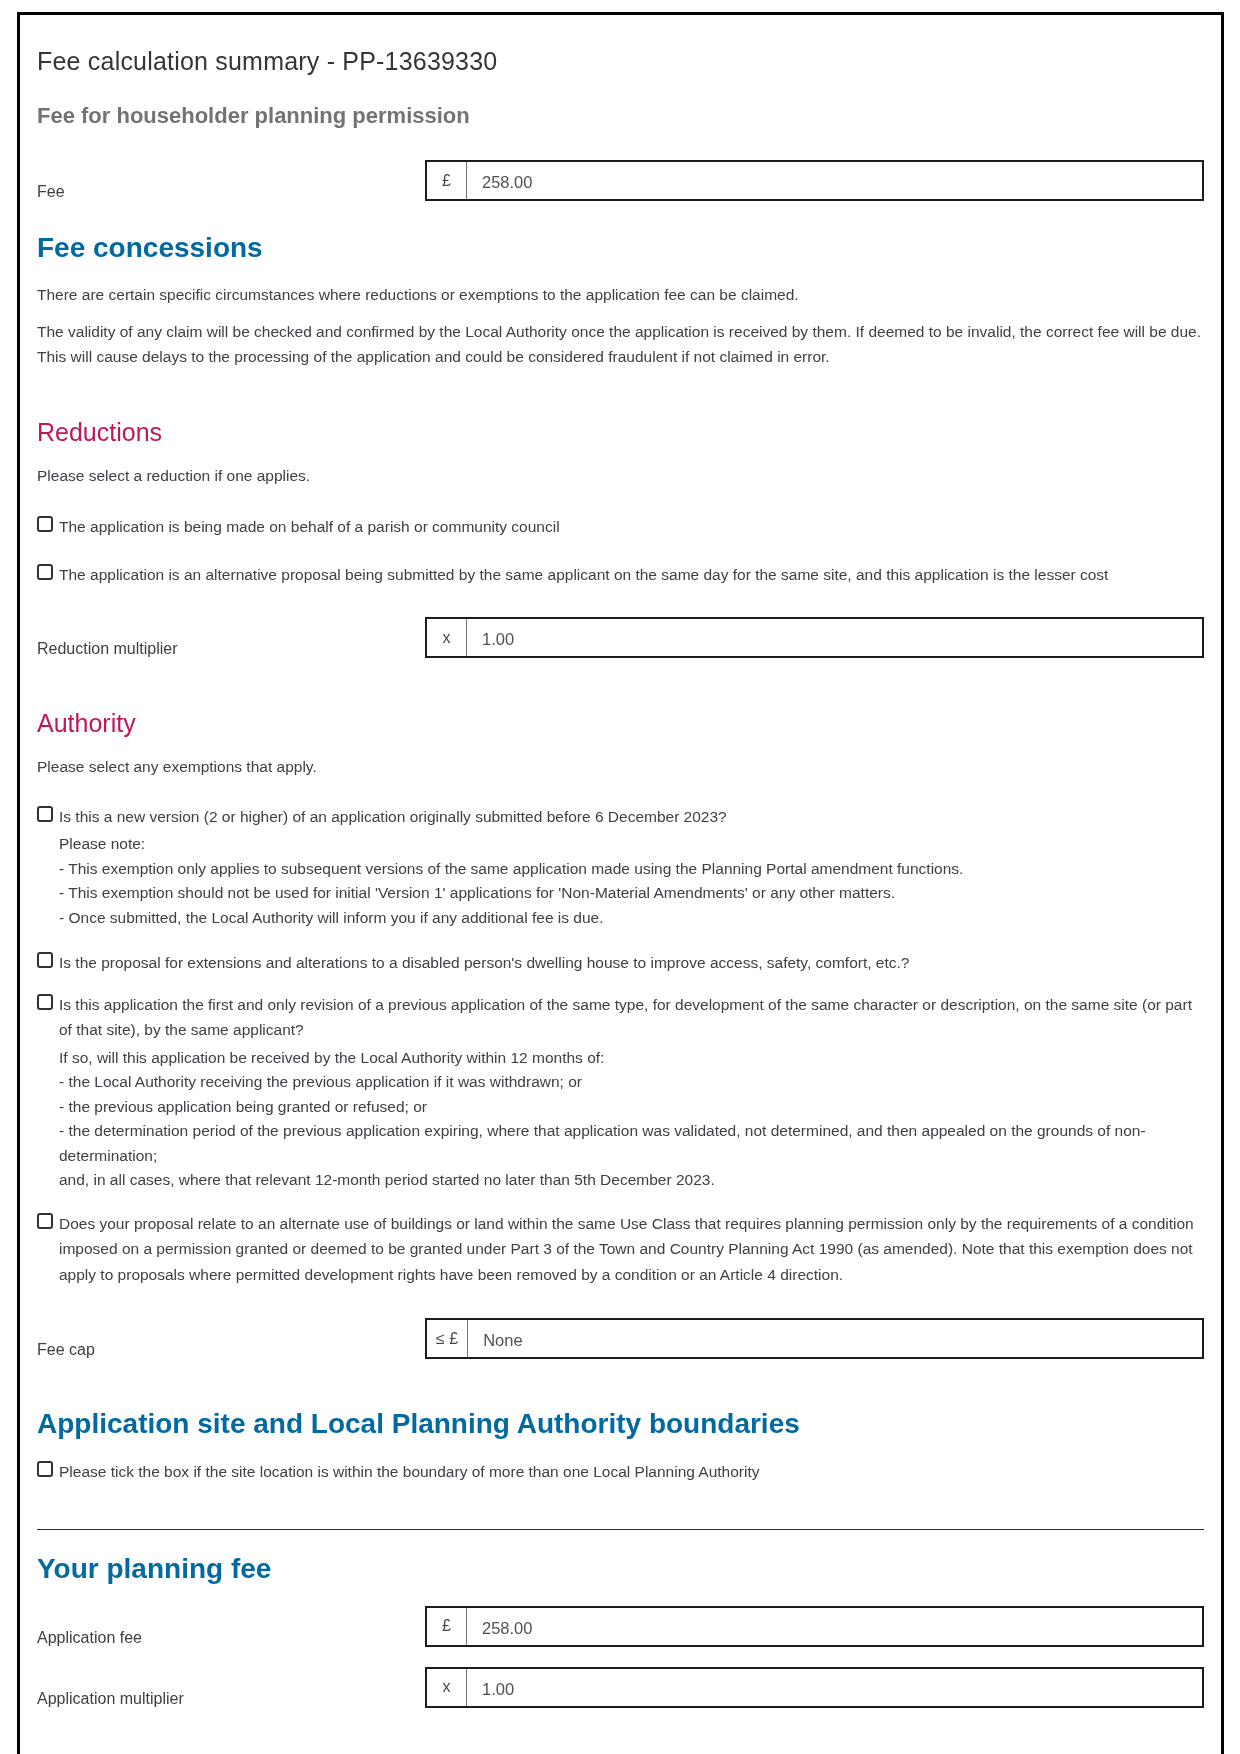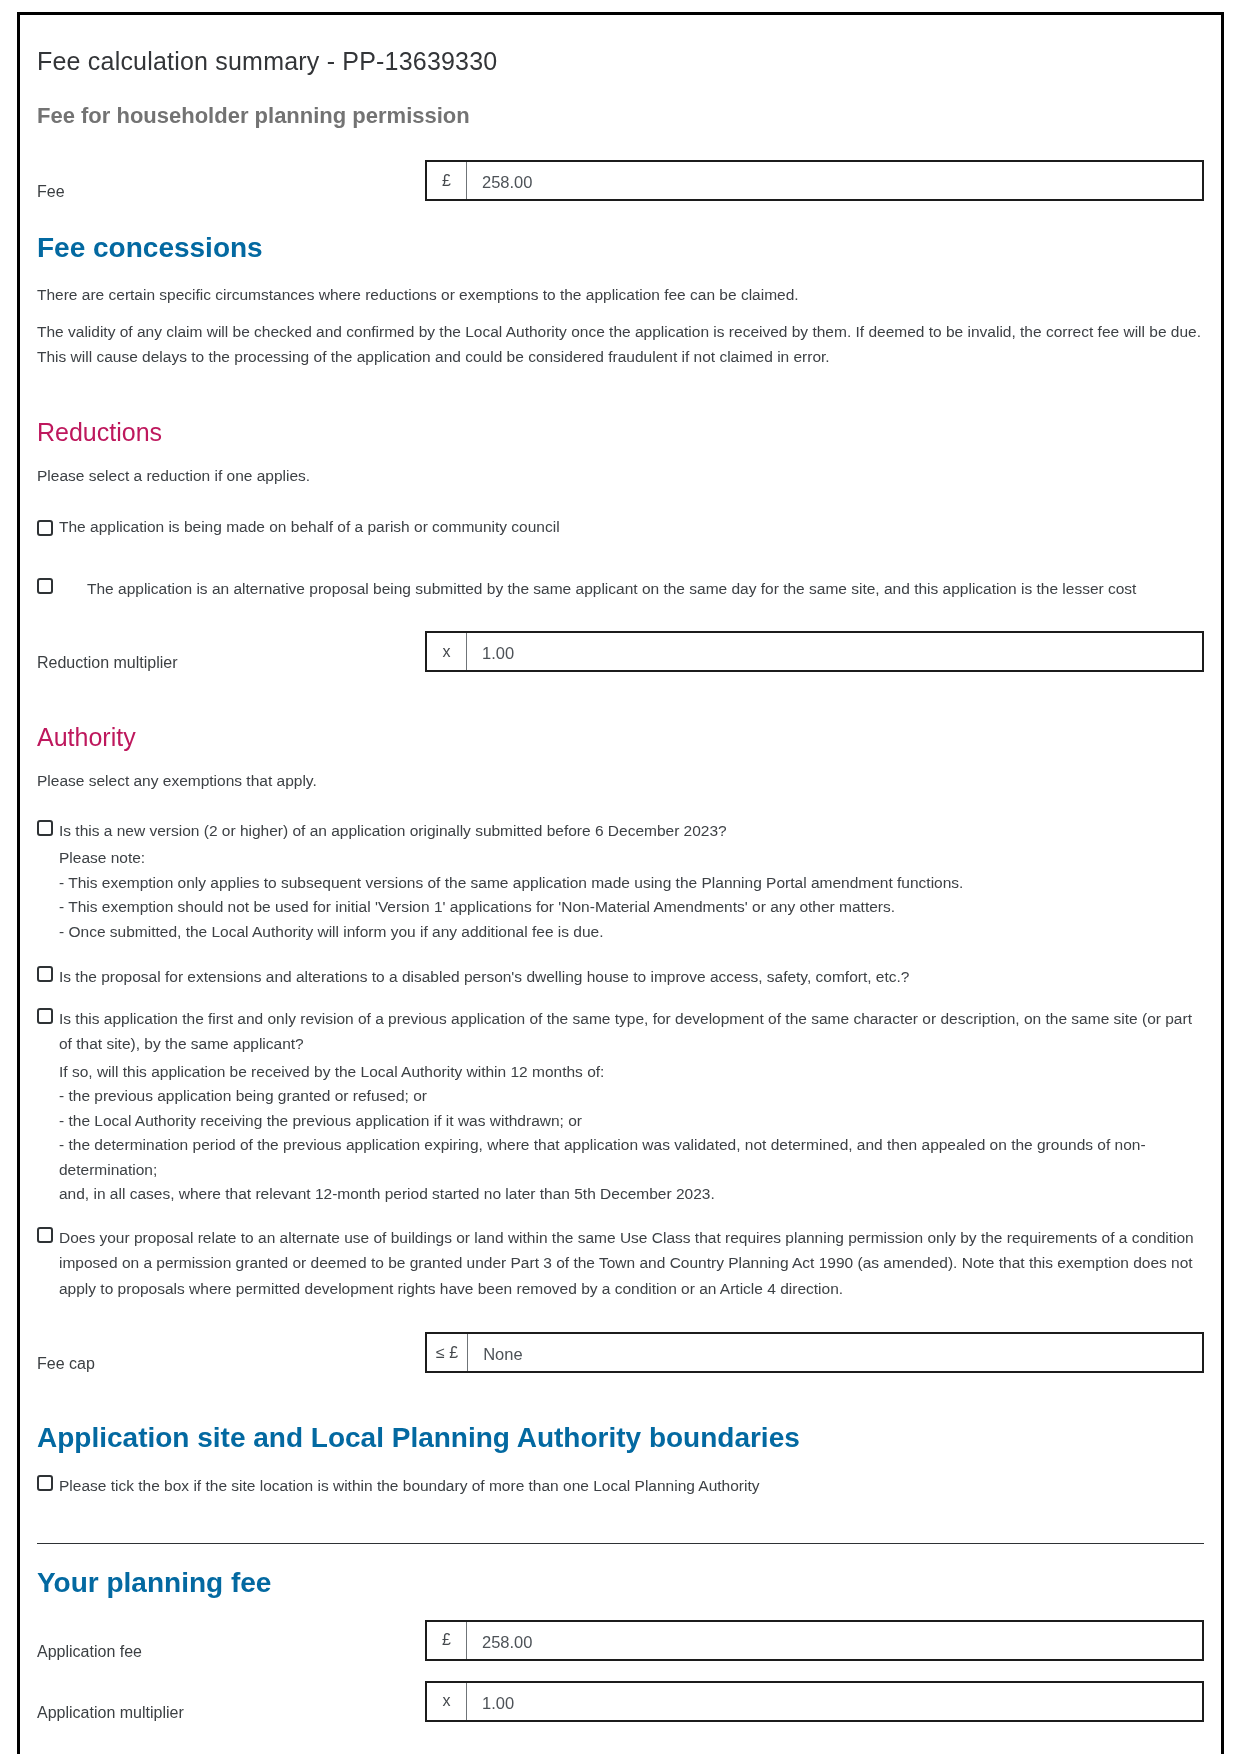--- a/index.html
+++ b/index.html
@@ -129,22 +129,22 @@
     border-top: 1px solid #2e3235;
     margin-top: 44px;
   }
   
   .row-fee            { margin-top: 31px; }
   .sec-concessions    { margin-top: 31px; }
   .para-1             { margin-top: 19px; }
   .para-2             { margin-top: 13px; }
   .sec-reductions     { margin-top: 49px; }
   .intro-reductions   { margin-top: 17px; }
-  .cb-reduction-1     { margin-top: 25px; align-items: center; }
-  .cb-reduction-2     { margin-top: 36px; gap: 28px; }
+  .cb-reduction-1     { margin-top: 25px; }
+  .cb-reduction-2     { margin-top: 22px; }
   .row-multiplier     { margin-top: 30px; }
   .sec-exemptions     { margin-top: 51px; }
   .intro-exemptions   { margin-top: 17px; }
   .ex-block-1         { margin-top: 24px; }
   .ex-block-2         { margin-top: 20px; }
   .ex-block-3         { margin-top: 16px; }
   .ex-block-4         { margin-top: 18px; }
   .row-feecap         { margin-top: 31px; }
   .sec-boundaries     { margin-top: 49px; }
   .cb-boundary        { margin-top: 19px; }
@@ -218,22 +218,22 @@
       </div>
     </div>
 
     <div class="ex-block-3">
       <div class="cb-row">
         <input type="checkbox" class="cb" style="">
         <span class="cb-label">Is this application the first and only revision of a previous application of the same type, for development of the same character or description, on the same site (or part of that site), by the same applicant?</span>
       </div>
       <div class="notes">
         <div class="note-line">If so, will this application be received by the Local Authority within 12 months of:</div>
+        <div class="note-line">- the Local Authority receiving the previous application if it was withdrawn; or</div>
         <div class="note-line">- the previous application being granted or refused; or</div>
-        <div class="note-line">- the Local Authority receiving the previous application if it was withdrawn; or</div>
         <div class="note-line">- the determination period of the previous application expiring, where that application was validated, not determined, and then appealed on the grounds of non-determination;</div>
         <div class="note-line">and, in all cases, where that relevant 12-month period started no later than 5th December 2023.</div>
       </div>
     </div>
 
     <div class="ex-block-4">
       <div class="cb-row">
         <input type="checkbox" class="cb" style="">
         <span class="cb-label">Does your proposal relate to an alternate use of buildings or land within the same Use Class that requires planning permission only by the requirements of a condition imposed on a permission granted or deemed to be granted under Part 3 of the Town and Country Planning Act 1990 (as amended). Note that this exemption does not apply to proposals where permitted development rights have been removed by a condition or an Article 4 direction.</span>
       </div>

